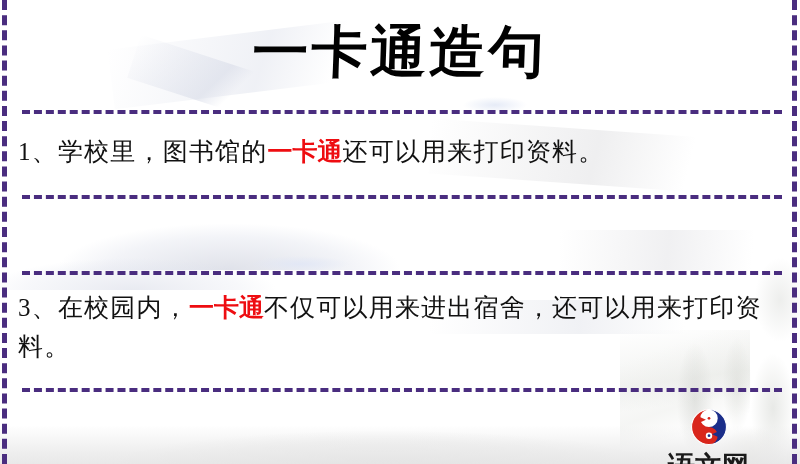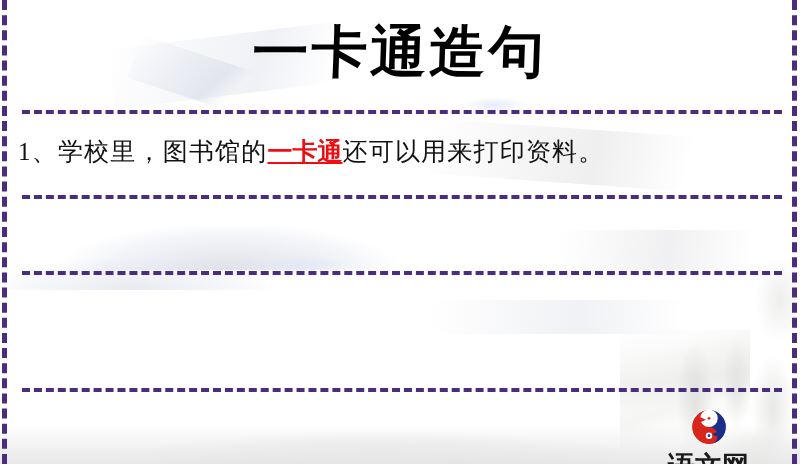--- a/index.html
+++ b/index.html
@@ -184,21 +184,20 @@
     font-size: 25px;
     line-height: 39px;
     color: #111111;
     letter-spacing: 1.2px;
     z-index: 3;
   }
   .sentence .kw {
     color: #ee0d11;
     font-weight: 700;
     letter-spacing: 0px;
-    text-decoration: underline;
   }
 
   
   .logo {
     position: absolute;
     left: 668px;
     top: 408px;
     display: flex;
     align-items: center;
     gap: 5px;
@@ -247,20 +246,23 @@
   <div class="sep" style="top:271px;"></div>
   <div class="sep" style="top:388px;"></div>
 
   <div class="title">一卡通造句</div>
 
   <div class="sentence" style="top:132px;">
     <span>1、</span><span>学校里，图书馆的</span><span class="kw">一卡通</span><span>还可以用来打印资料。</span>
   </div>
 
 
+  <div class="sentence" style="top:288px;">
+    <span>3、</span><span>在校园内，</span><span class="kw">一卡通</span><span>不仅可以用来进出宿舍，还可以用来打印资料。</span>
+  </div>
 
   <div class="logo">
     <svg class="logo-mark" viewBox="0 0 100 100">
       <circle cx="50" cy="50" r="46" fill="#ffffff"></circle>
       <path d="M50 4 A46 46 0 0 1 50 96 A23 23 0 0 1 50 50 A23 23 0 0 0 50 4 Z" fill="#1b2e8a"></path>
       <path d="M50 4 A46 46 0 0 0 50 96 A23 23 0 0 0 50 50 A23 23 0 0 1 50 4 Z" fill="#d9261c"></path>
       <circle cx="50" cy="27" r="8.5" fill="#ffffff"></circle>
       <circle cx="50" cy="27" r="3.6" fill="#d9261c"></circle>
       <circle cx="50" cy="73" r="8.5" fill="#ffffff"></circle>
       <circle cx="50" cy="73" r="3.6" fill="#1b2e8a"></circle>

